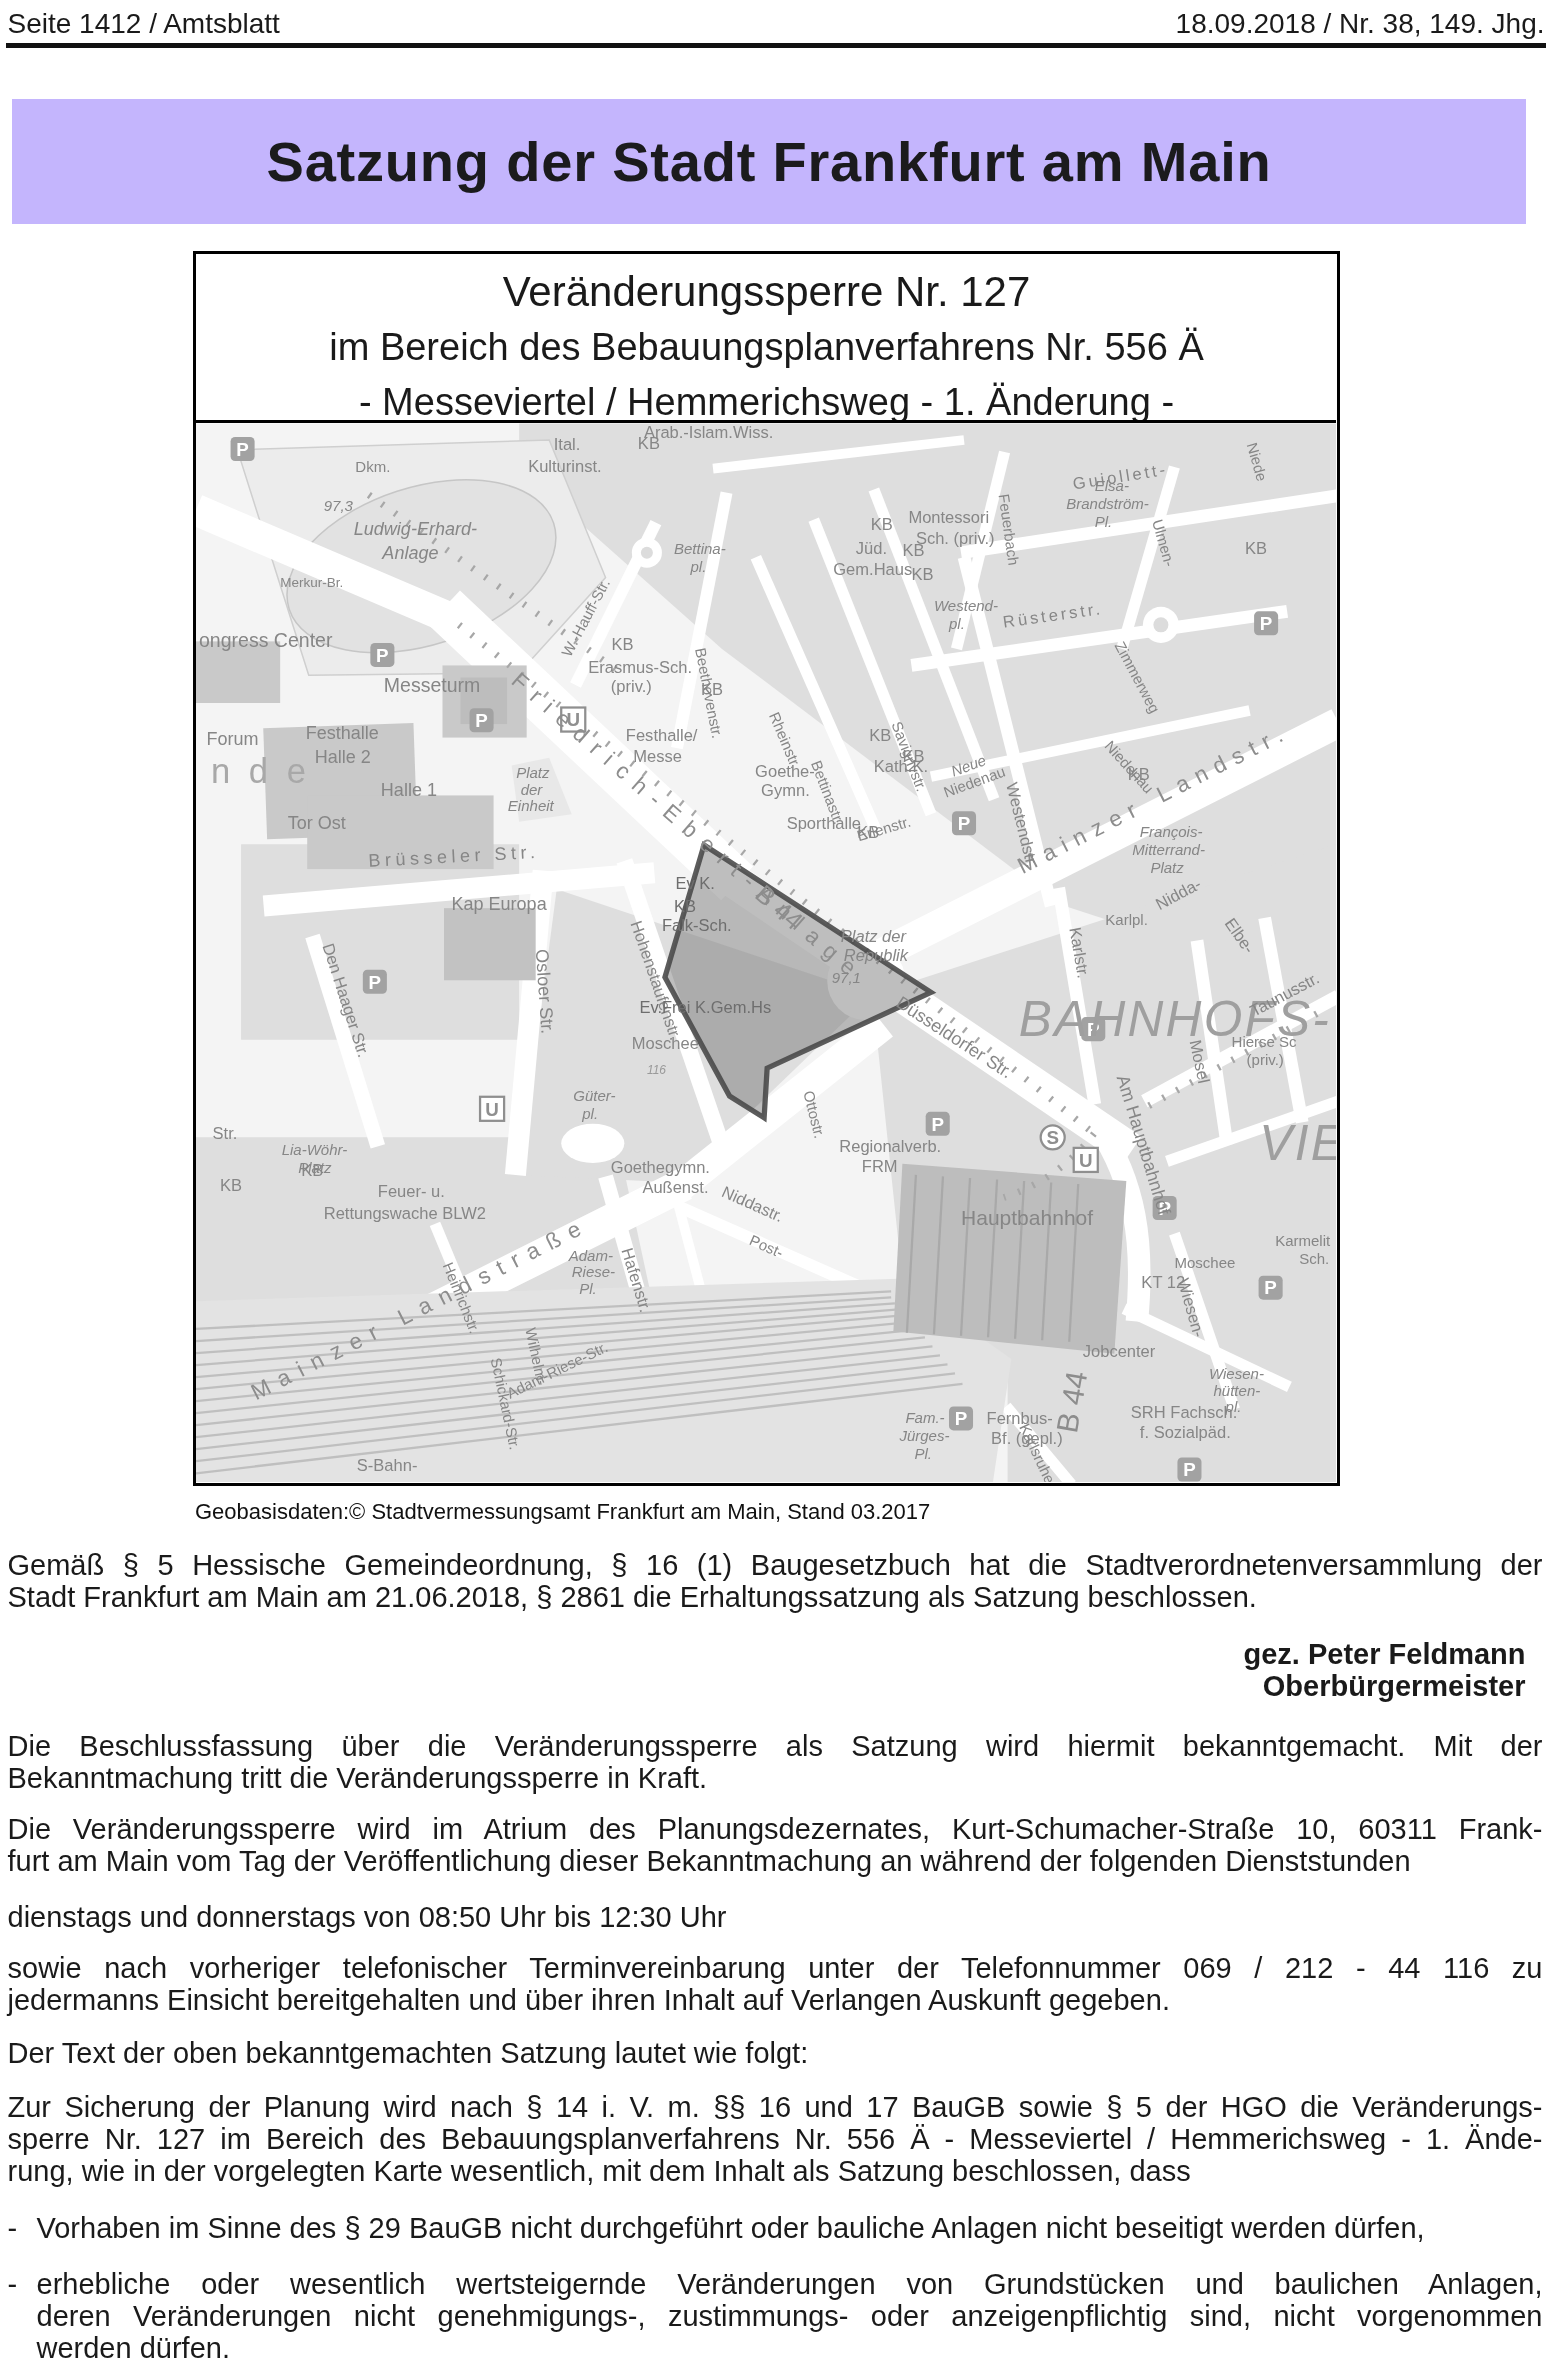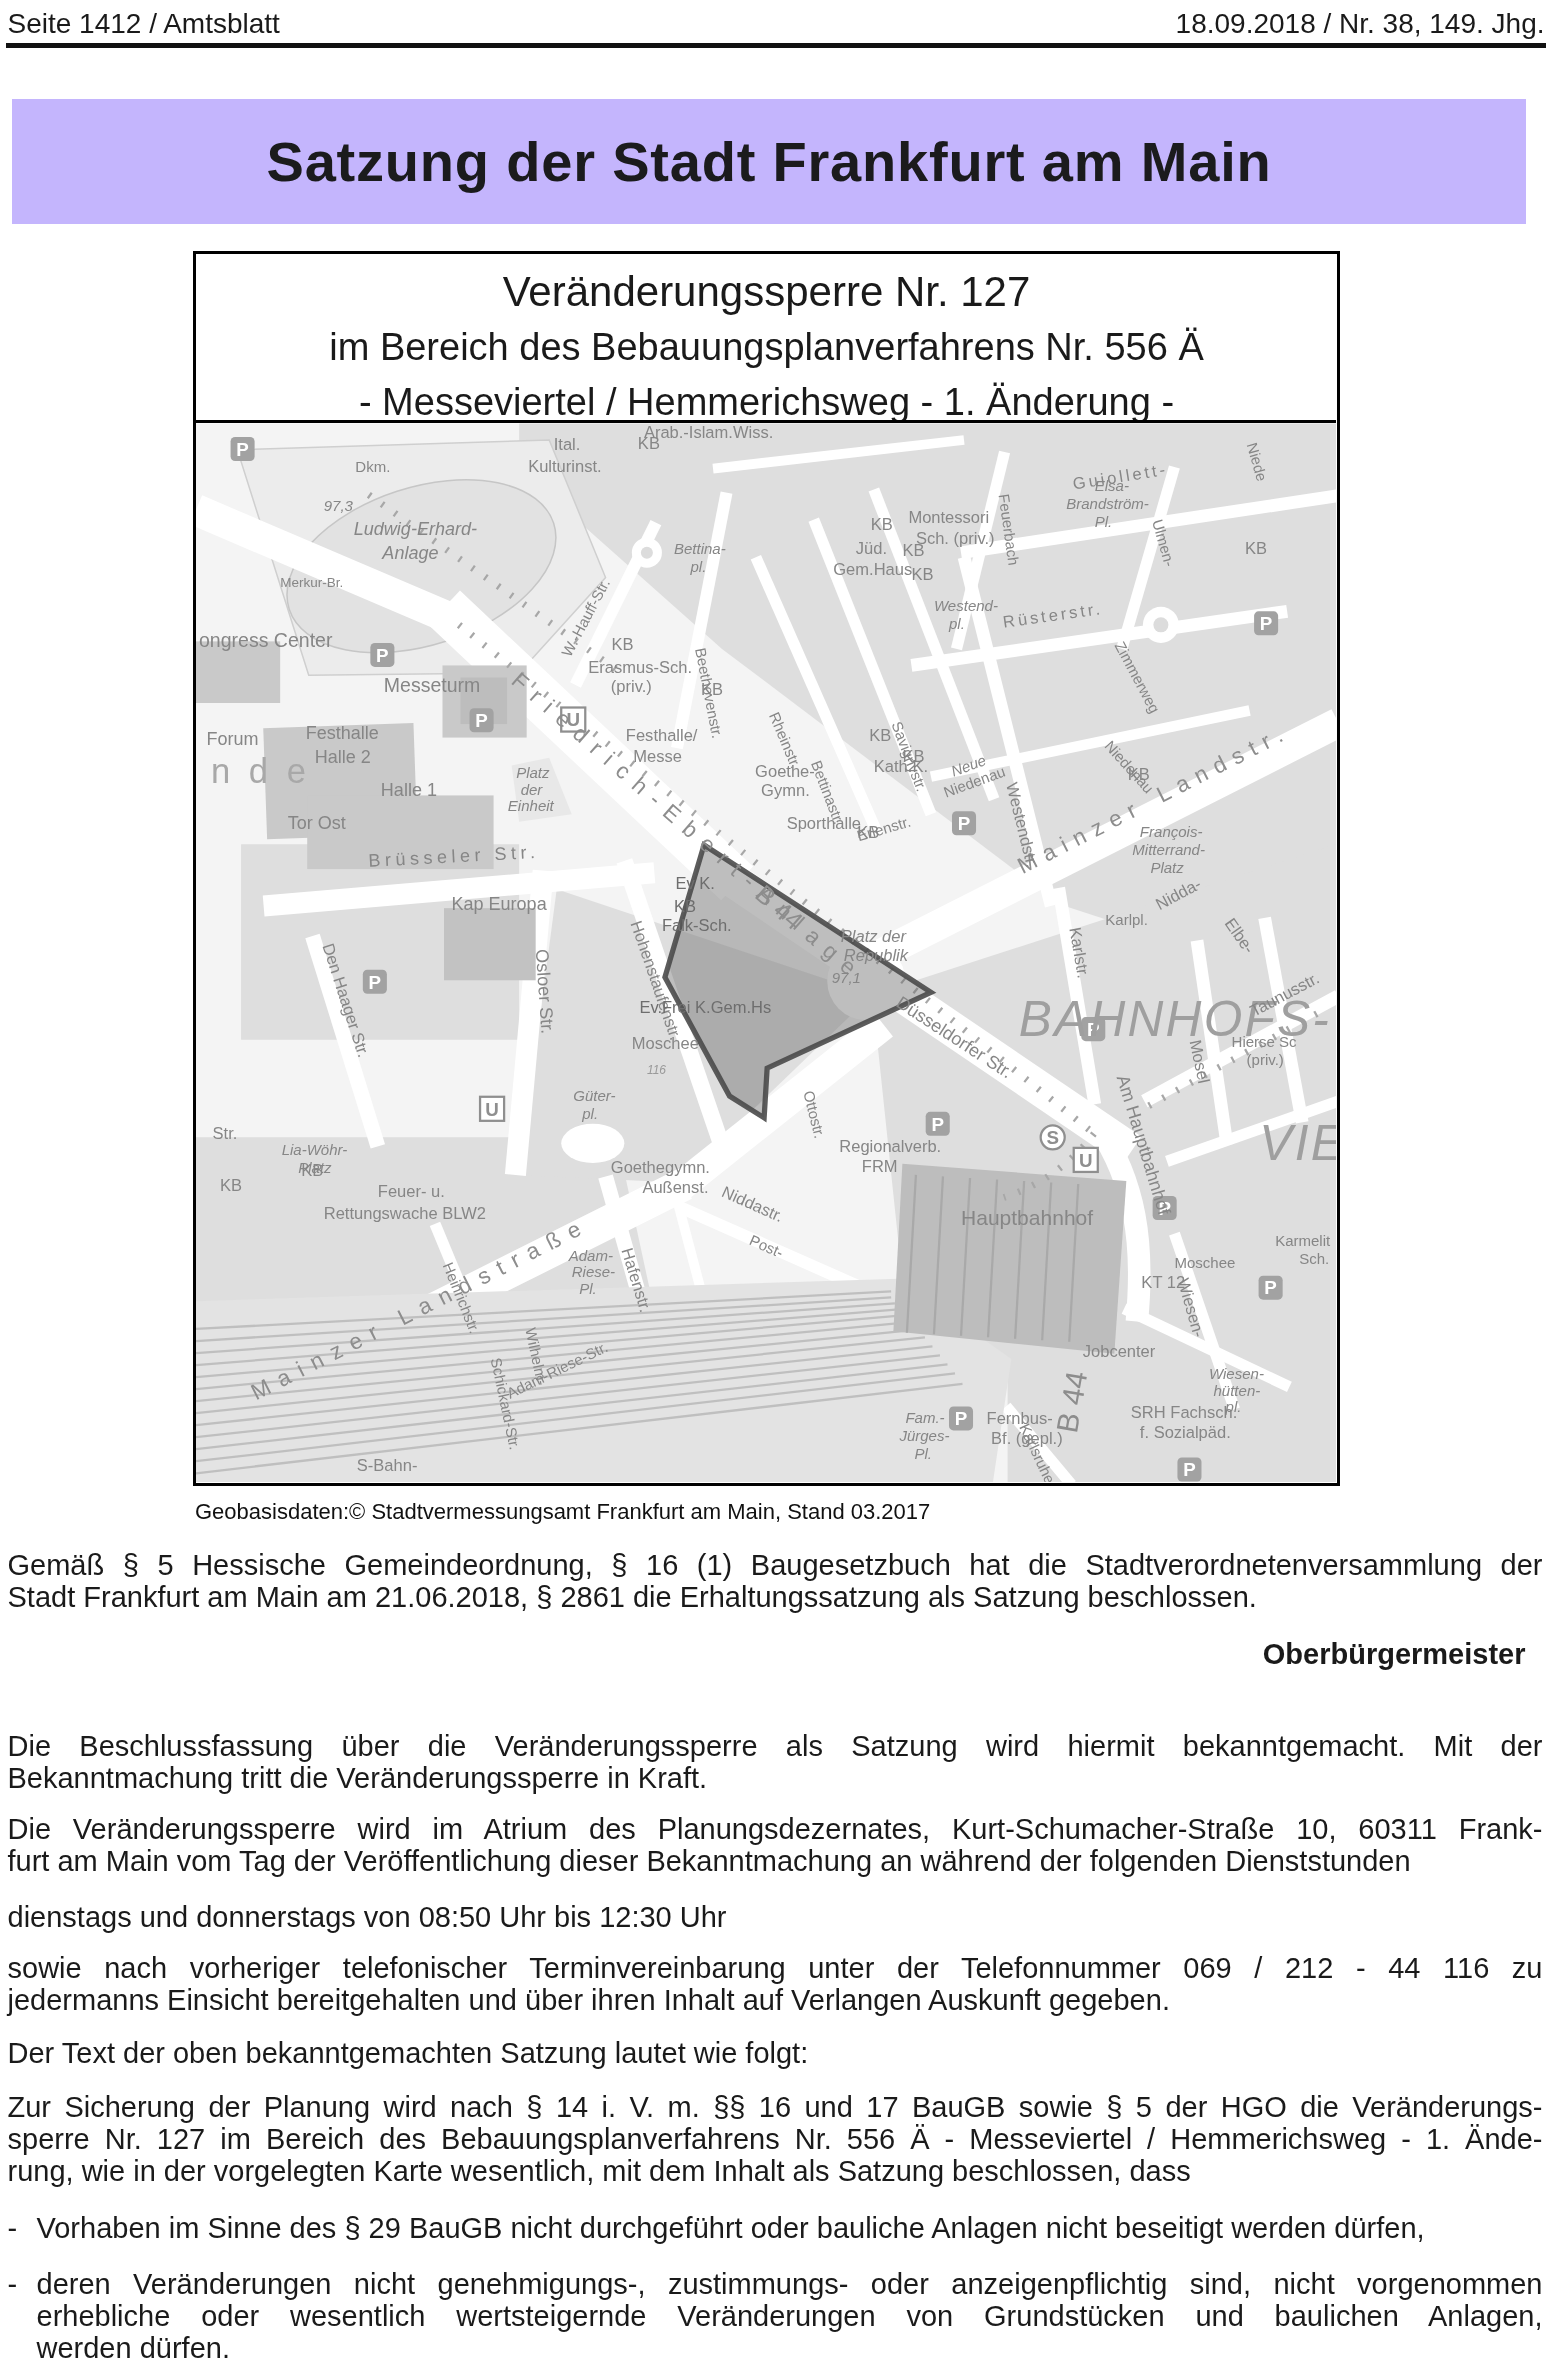--- a/index.html
+++ b/index.html
@@ -399,20 +399,21 @@
   </div>
 
   <div class="caption">Geobasisdaten:© Stadtvermessungsamt Frankfurt am Main, Stand 03.2017</div>
 
   <div class="para" style="top:1549px">
       <div class="jline">Gemäß § 5 Hessische Gemeindeordnung, § 16 (1) Baugesetzbuch hat die Stadtverordnetenversammlung der</div>
       <div class="lline">Stadt Frankfurt am Main am 21.06.2018, § 2861 die Erhaltungssatzung als Satzung beschlossen.</div>
     </div>
 
   <div class="sig" style="top:1638px">
+    <div>gez. Peter Feldmann</div>
     <div>Oberbürgermeister</div>
   </div>
 
   <div class="para" style="top:1730px">
       <div class="jline">Die Beschlussfassung über die Veränderungssperre als Satzung wird hiermit bekanntgemacht. Mit der</div>
       <div class="lline">Bekanntmachung tritt die Veränderungssperre in Kraft.</div>
     </div>
   <div class="para" style="top:1813px">
       <div class="jline">Die Veränderungssperre wird im Atrium des Planungsdezernates, Kurt-Schumacher-Straße 10, 60311 Frank-</div>
       <div class="lline">furt am Main vom Tag der Veröffentlichung dieser Bekanntmachung an während der folgenden Dienststunden</div>
@@ -435,20 +436,20 @@
 
   <div class="bullet" style="top:2212px">
     <span class="dash">-</span>
     <div class="btext">
         <div class="lline">Vorhaben im Sinne des § 29 BauGB nicht durchgeführt oder bauliche Anlagen nicht beseitigt werden dürfen,</div>
       </div>
   </div>
   <div class="bullet" style="top:2268px">
     <span class="dash">-</span>
     <div class="btext">
+        <div class="jline">erhebliche oder wesentlich wertsteigernde Veränderungen von Grundstücken und baulichen Anlagen,</div>
         <div class="jline">deren Veränderungen nicht genehmigungs-, zustimmungs- oder anzeigenpflichtig sind, nicht vorgenommen</div>
-        <div class="jline">erhebliche oder wesentlich wertsteigernde Veränderungen von Grundstücken und baulichen Anlagen,</div>
         <div class="lline">werden dürfen.</div>
       </div>
   </div>
 
 </div>
 
 
 </body></html>

